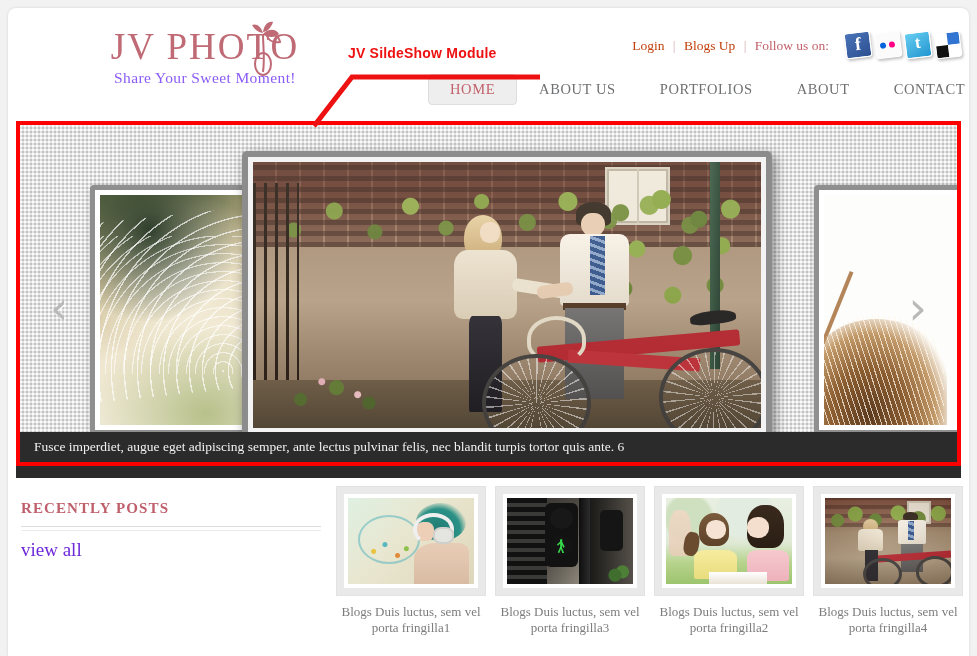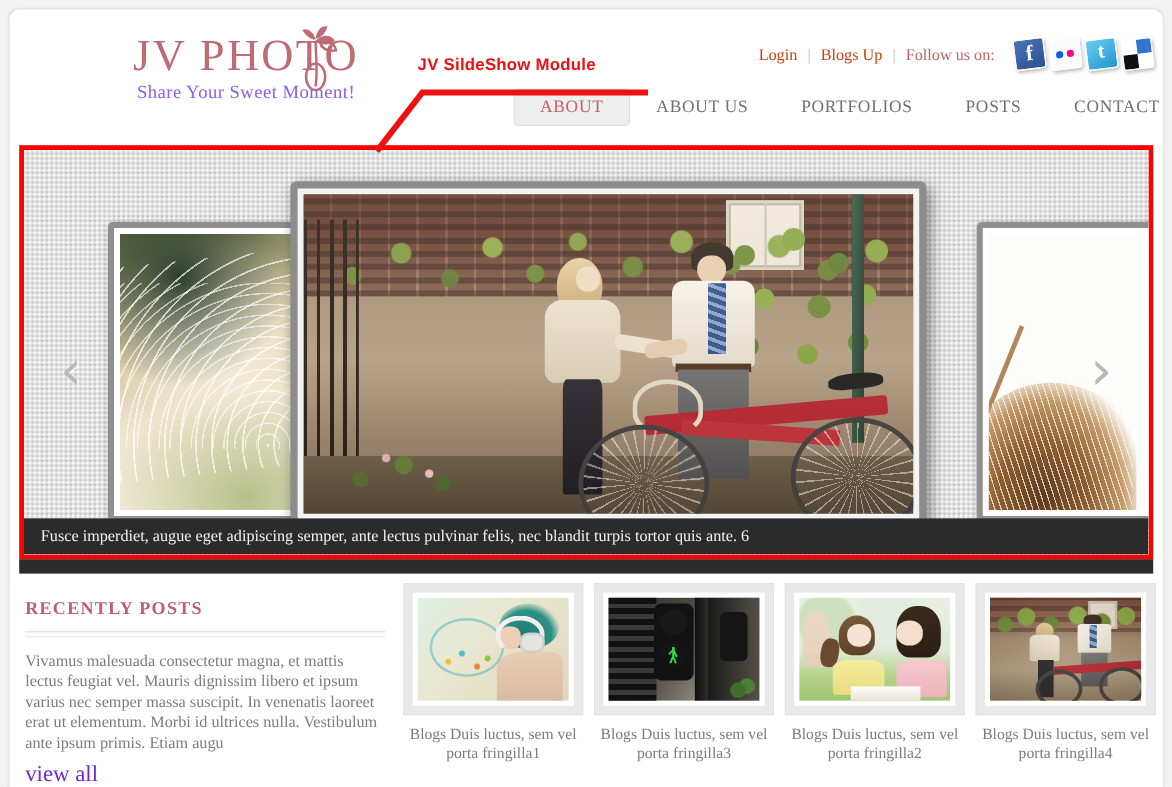--- a/index.html
+++ b/index.html
@@ -631,24 +631,24 @@
         <div class="soc soc-tw"></div>
         <div class="soc soc-del">
           <span class="q1"></span>
             <span class="q2"></span>
             <span class="q3"></span>
             <span class="q4"></span>
         </div>
       </div>
 
       <div class="nav">
-        <div class="nav-item active">ABOUT</div>
+        <div class="nav-item active">HOME</div>
         <div class="nav-item">ABOUT US</div>
         <div class="nav-item">PORTFOLIOS</div>
-        <div class="nav-item">POSTS</div>
+        <div class="nav-item">ABOUT</div>
         <div class="nav-item">CONTACT US</div>
       </div>
     </div>
 
     <div class="slideshow-outer">
       <div class="slide-area">
 
         <div class="slide-side slide-left">
           <div class="inner">
             <div class="art-sprinkler">
@@ -714,21 +714,20 @@
     <svg class="anno-line" viewBox="0 0 240 70">
       <polyline points="236,19 48,19 10,68" fill="none" stroke="#ee1111" stroke-width="5"></polyline>
     </svg>
     <div class="anno-label">JV SildeShow Module</div>
 
     <div class="content">
 
       <div class="recent">
         <h3>RECENTLY POSTS</h3>
         <div class="rule"></div>
-        <p>Vivamus malesuada consectetur magna, et mattis lectus feugiat vel. Mauris dignissim libero et ipsum varius nec semper massa suscipit. In venenatis laoreet erat ut elementum. Morbi id ultrices nulla. Vestibulum ante ipsum primis. Etiam augu</p>
         <a class="viewall" href="#">view all</a>
       </div>
 
       <div class="thumbs">
 
         <div class="thumb">
           <div class="fr">
             <div class="ph">
               <div class="t1">
                 <div class="circle"></div>

